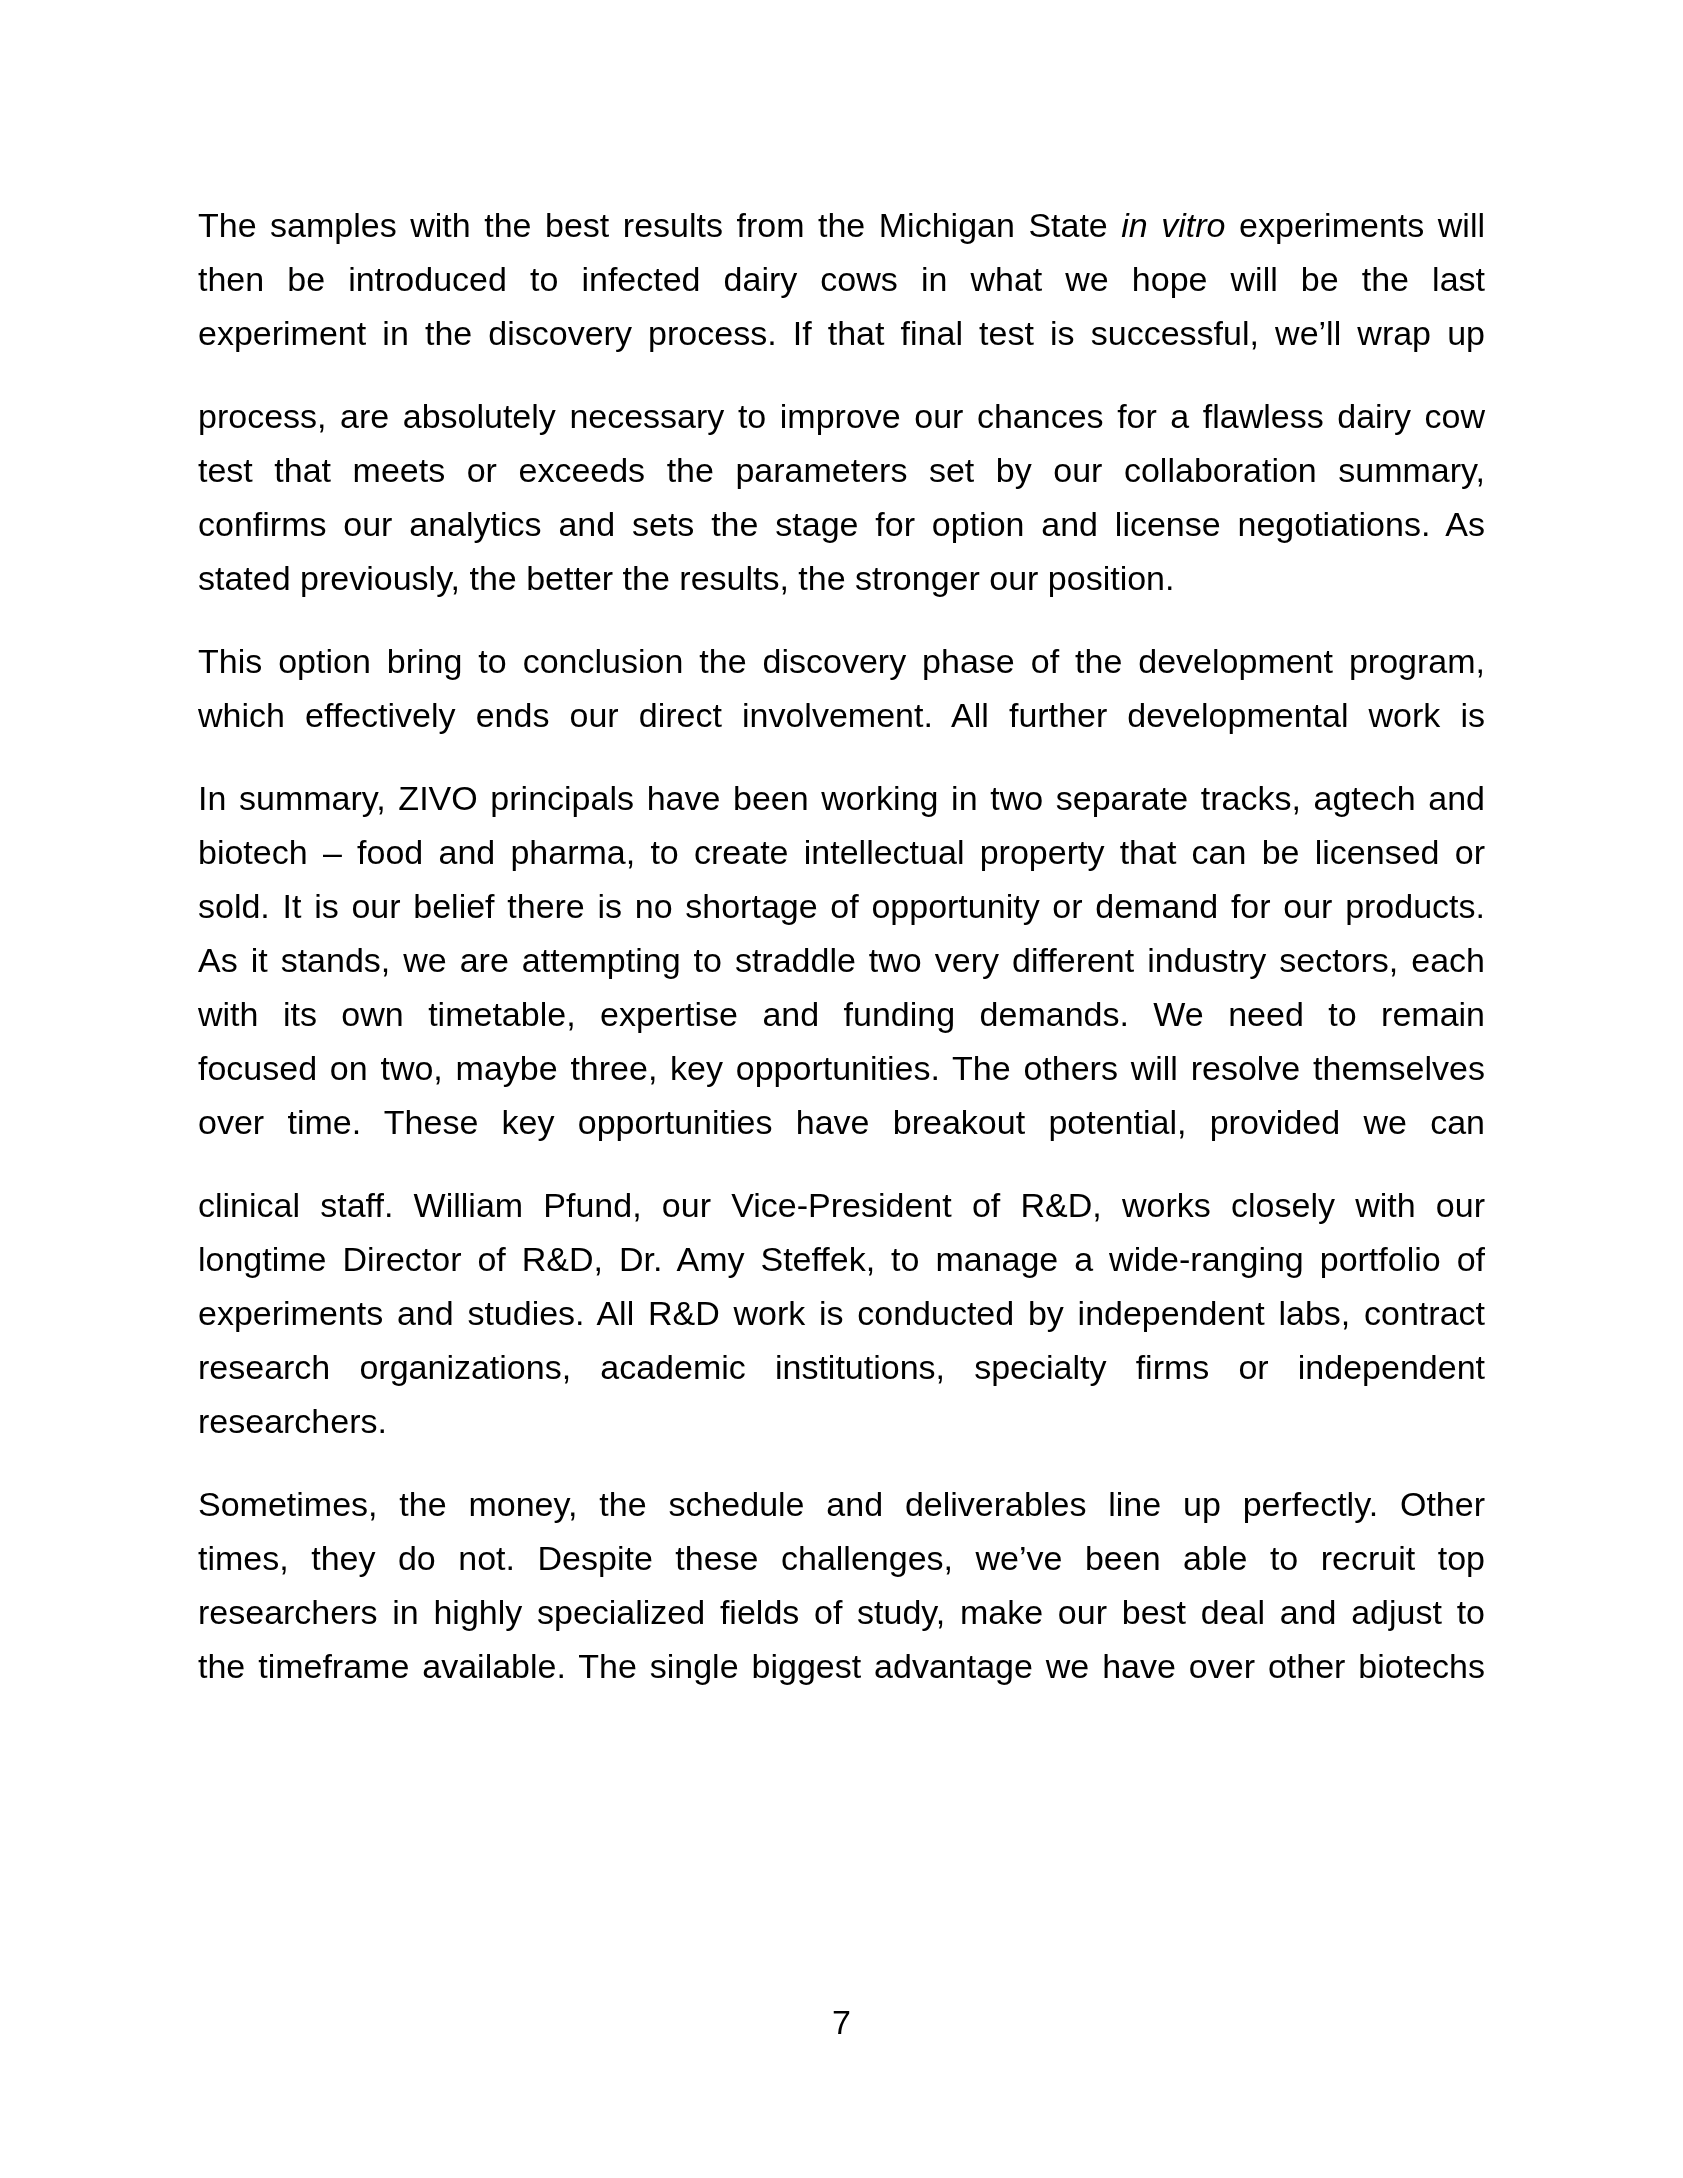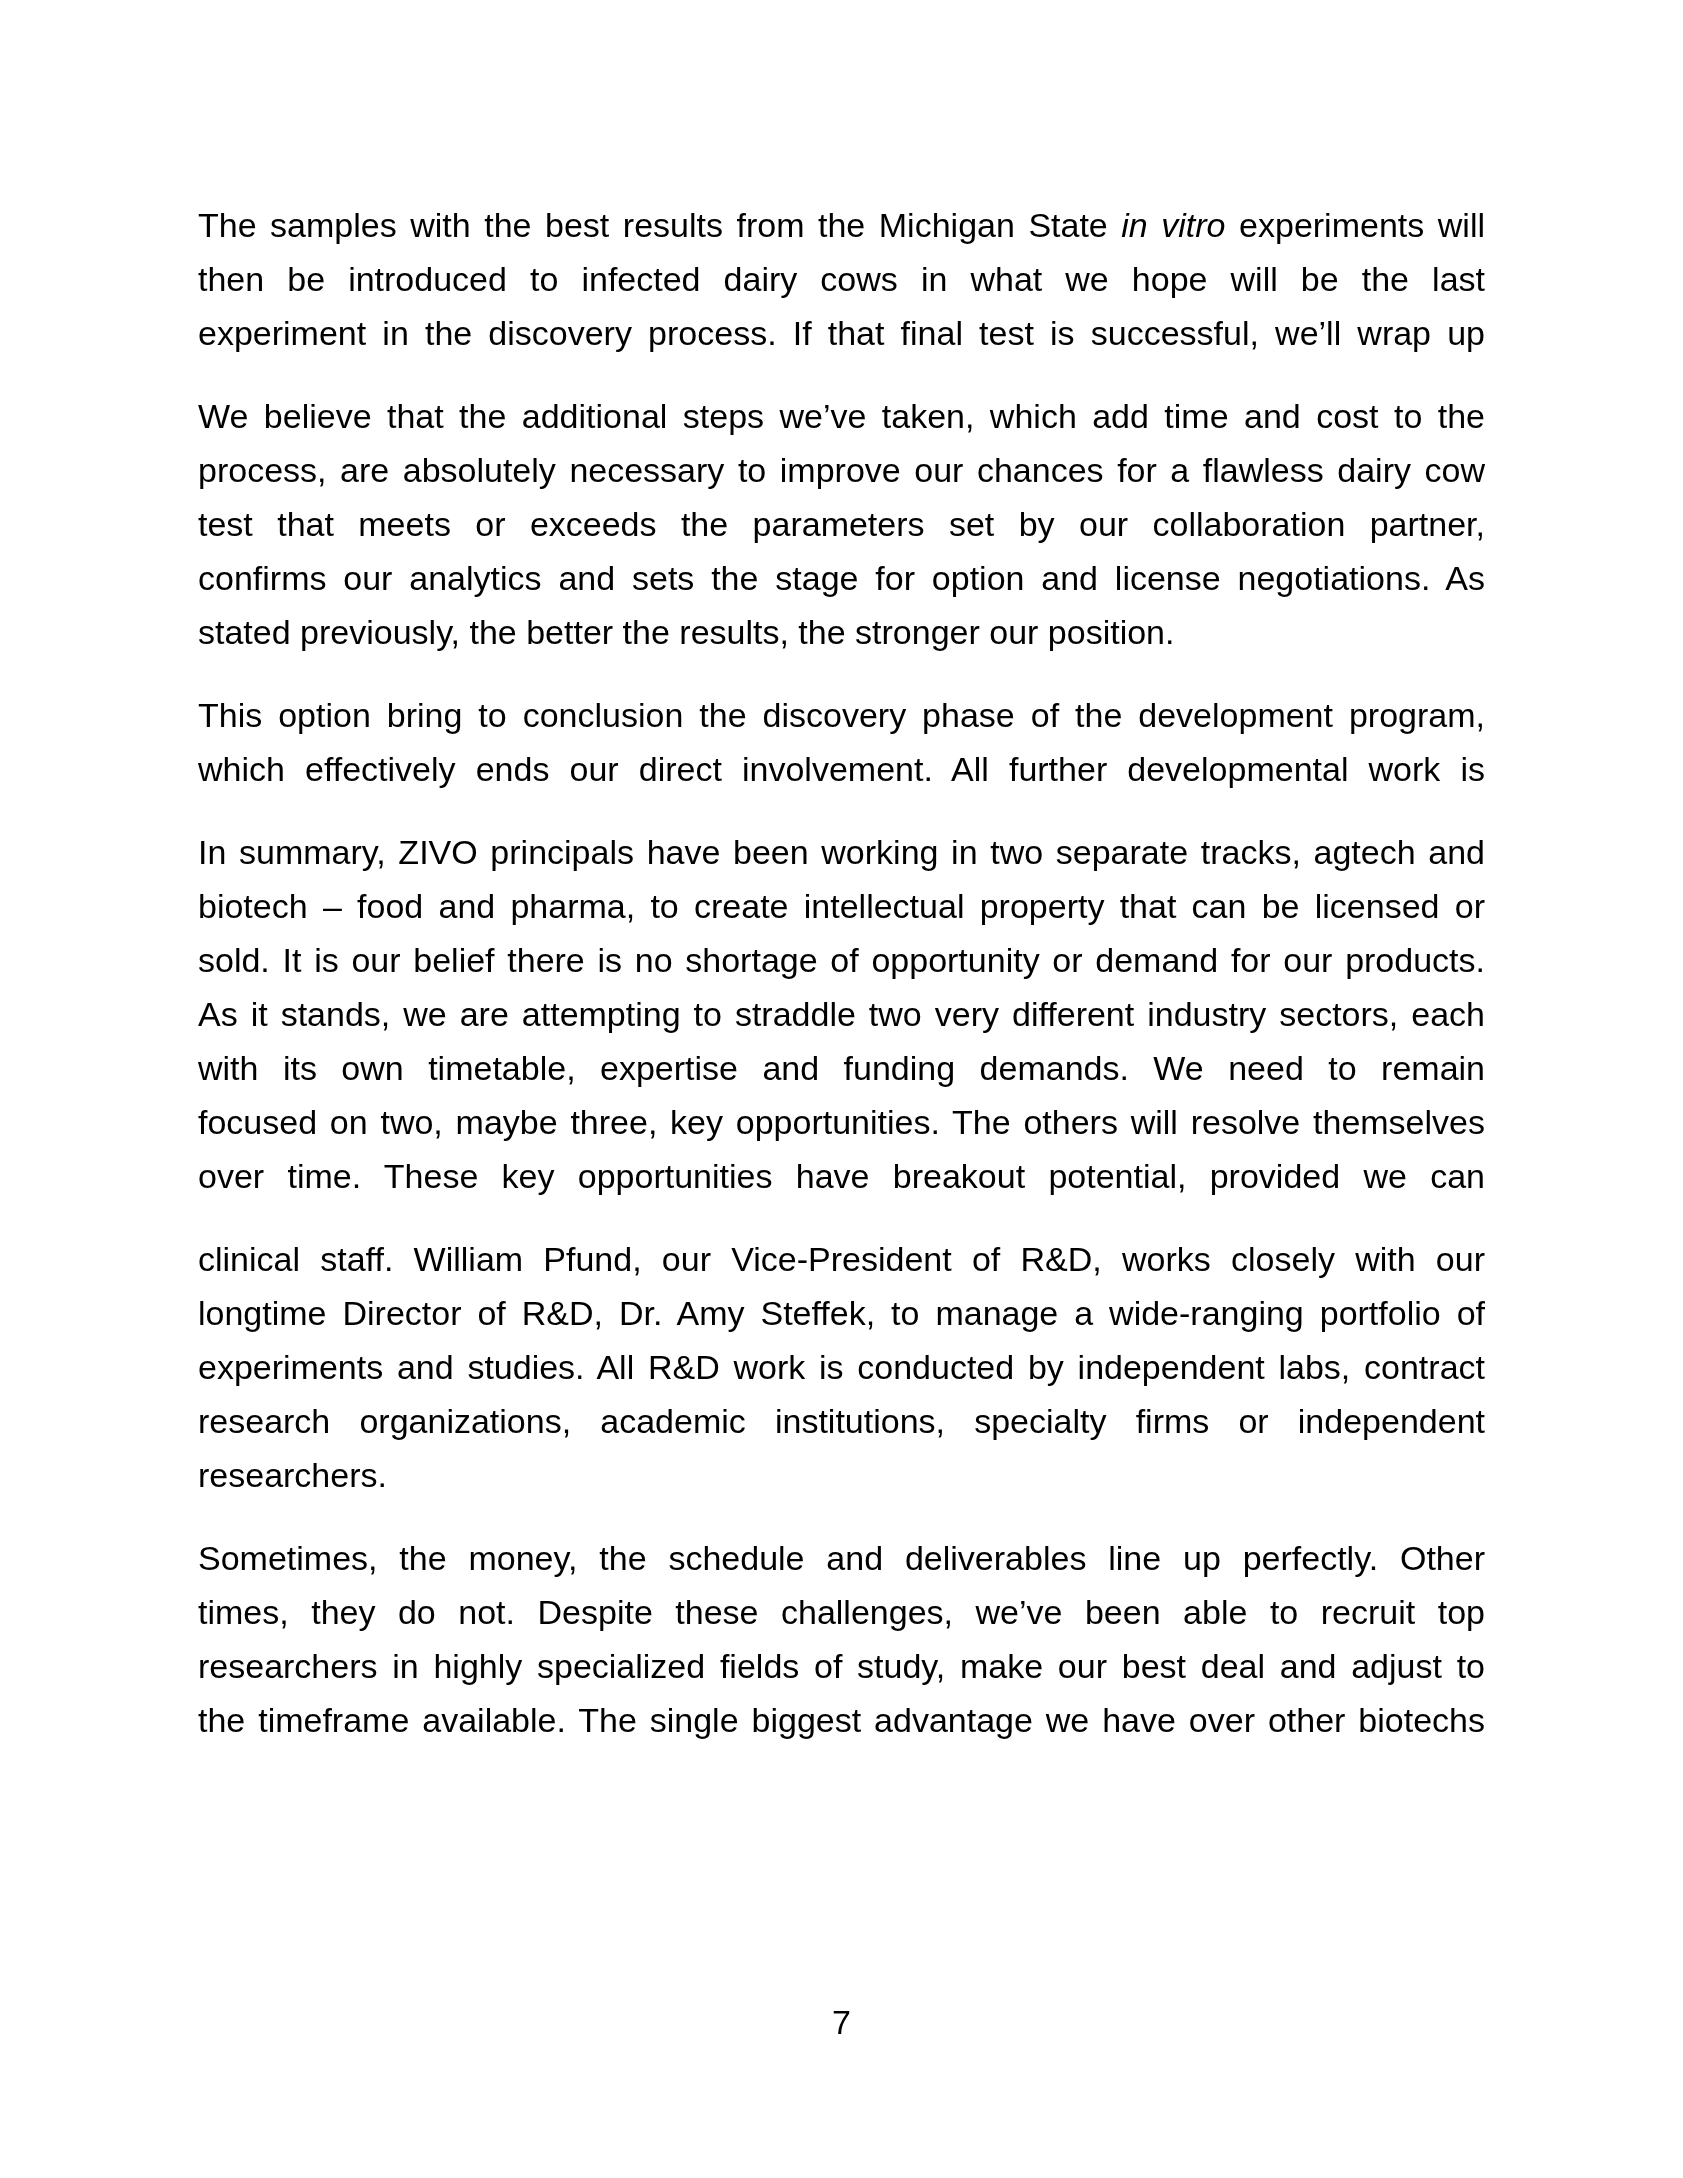--- a/index.html
+++ b/index.html
@@ -50,23 +50,22 @@
 <body>
 
 <div class="page">
   <main class="content">
       <div class="paragraph">
         <div class="line just">The samples with the best results from the Michigan State <i>in vitro</i> experiments will</div>
         <div class="line just">then be introduced to infected dairy cows in what we hope will be the last</div>
         <div class="line just">experiment in the discovery process. If that final test is successful, we’ll wrap up</div>
       </div>
       <div class="paragraph">
-        <div class="line just">We believe that the additional steps we’ve taken, which add time and cost to the</div>
         <div class="line just">process, are absolutely necessary to improve our chances for a flawless dairy cow</div>
-        <div class="line just">test that meets or exceeds the parameters set by our collaboration partner,</div>
+        <div class="line just">test that meets or exceeds the parameters set by our collaboration summary,</div>
         <div class="line just">confirms our analytics and sets the stage for option and license negotiations. As</div>
         <div class="line left">stated previously, the better the results, the stronger our position.</div>
       </div>
       <div class="paragraph">
         <div class="line just">This option bring to conclusion the discovery phase of the development program,</div>
         <div class="line just">which effectively ends our direct involvement. All further developmental work is</div>
       </div>
       <div class="paragraph">
         <div class="line just">In summary, ZIVO principals have been working in two separate tracks, agtech and</div>
         <div class="line just">biotech – food and pharma, to create intellectual property that can be licensed or</div>

